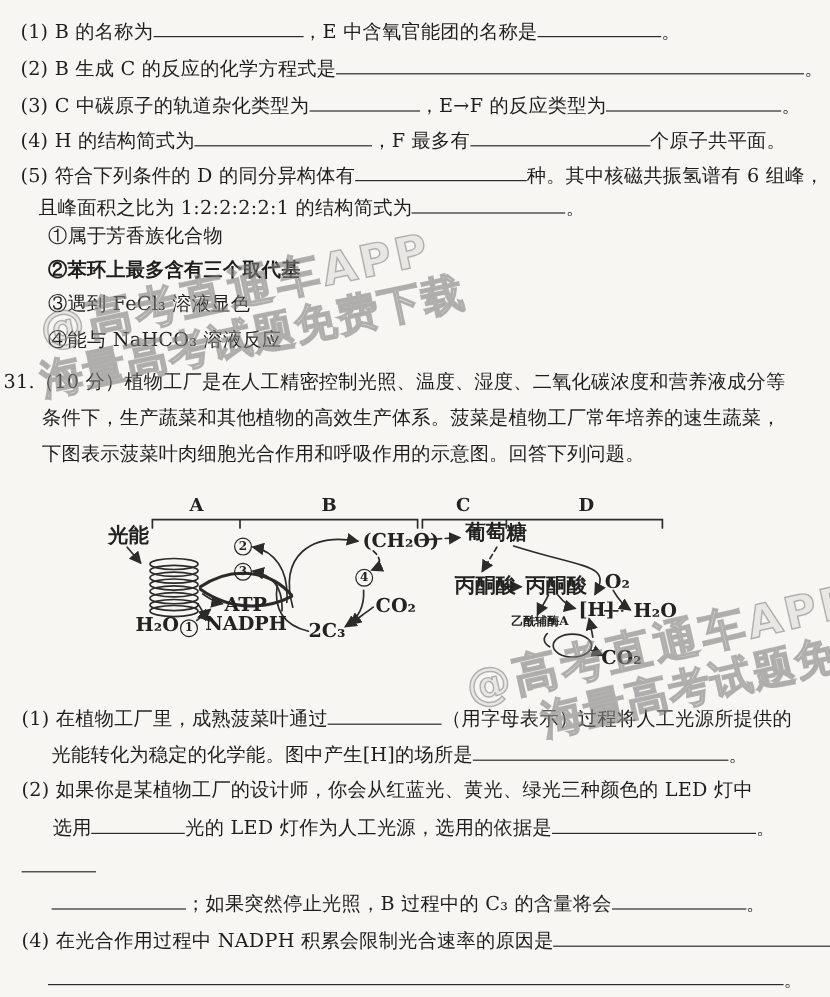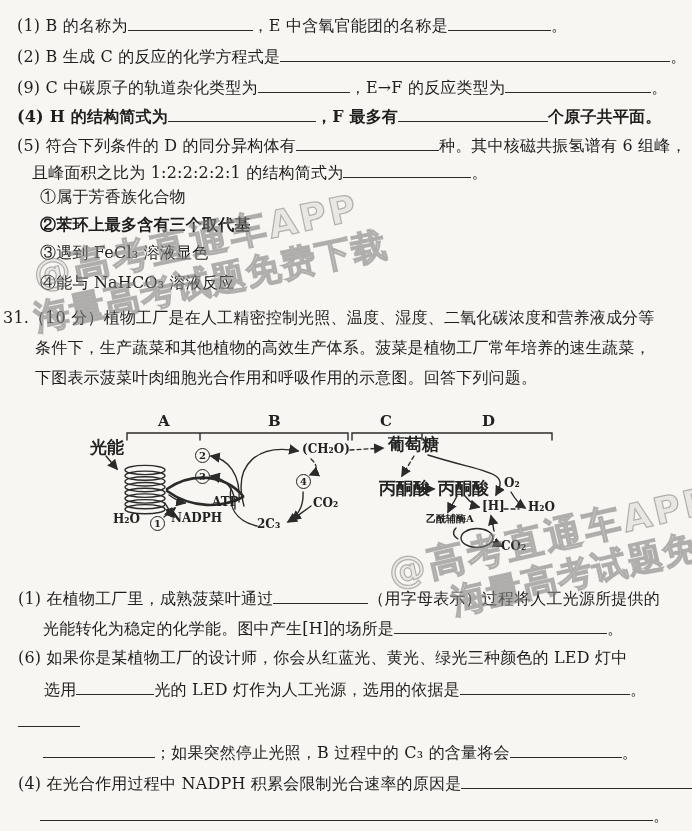--- a/index.html
+++ b/index.html
@@ -32,21 +32,21 @@
   }
   .diagram svg{position:absolute;left:0;top:0;}
   .dlab{
     position:absolute;
     font-size:17px;
     font-weight:600;
     white-space:nowrap;
     line-height:1;
     color:#222;
   }
-  .dlab.lat{font-size:12px;font-weight:700;}
+  .dlab.lat{font-size:16px;font-weight:700;}
   .dlab.sm{font-size:10px;}
   .dlab.sec{font-size:15px;font-weight:700;}
   .step{
     position:absolute;
     width:13px;height:13px;
     border:1.4px solid #222;border-radius:50%;
     font-size:10px;line-height:13px;text-align:center;
     font-weight:700;color:#222;
     background:transparent;
   }
@@ -81,34 +81,34 @@
     <span class="wm-l2">海量高考试题免费下载</span>
   </div>
   <div class="wm wm2">
     <span class="wm-l1">@高考直通车APP</span>
     <span class="wm-l2">海量高考试题免费下载</span>
   </div>
 
   <div>
       <div class="tline" style="left: 17px; top: 14px;"><span class="trun">(1) B 的名称为</span><span class="blank" style="width: 125px;"></span><span class="trun">，E 中含氧官能团的名称是</span><span class="blank" style="width: 103px;"></span><span class="trun">。</span></div>
       <div class="tline" style="left: 17px; top: 45px;"><span class="trun">(2) B 生成 C 的反应的化学方程式是</span><span class="blank" style="width: 390px;"></span><span class="trun">。</span></div>
-      <div class="tline" style="left: 17px; top: 76px;"><span class="trun">(9) C 中碳原子的轨道杂化类型为</span><span class="blank" style="width: 92px;"></span><span class="trun">，E→F 的反应类型为</span><span class="blank" style="width: 146px;"></span><span class="trun">。</span></div>
-      <div class="tline" style="left: 17px; top: 105px; font-weight: bold;"><span class="trun">(4) H 的结构简式为</span><span class="blank" style="width: 148px;"></span><span class="trun">，F 最多有</span><span class="blank" style="width: 150px;"></span><span class="trun">个原子共平面。</span></div>
+      <div class="tline" style="left: 17px; top: 76px;"><span class="trun">(3) C 中碳原子的轨道杂化类型为</span><span class="blank" style="width: 92px;"></span><span class="trun">，E→F 的反应类型为</span><span class="blank" style="width: 146px;"></span><span class="trun">。</span></div>
+      <div class="tline" style="left: 17px; top: 105px;"><span class="trun">(4) H 的结构简式为</span><span class="blank" style="width: 148px;"></span><span class="trun">，F 最多有</span><span class="blank" style="width: 150px;"></span><span class="trun">个原子共平面。</span></div>
       <div class="tline" style="left: 17px; top: 134px;"><span class="trun">(5) 符合下列条件的 D 的同分异构体有</span><span class="blank" style="width: 143px;"></span><span class="trun">种。其中核磁共振氢谱有 6 组峰，</span></div>
       <div class="tline" style="left: 32px; top: 161px;"><span class="trun">且峰面积之比为 1:2:2:2:2:1 的结构简式为</span><span class="blank" style="width: 128px;"></span><span class="trun">。</span></div>
       <div class="tline" style="left: 40px; top: 187px;"><span class="trun">①属于芳香族化合物</span></div>
       <div class="tline" style="left: 40px; top: 215px; font-weight: bold;"><span class="trun">②苯环上最多含有三个取代基</span></div>
       <div class="tline" style="left: 40px; top: 243px;"><span class="trun">③遇到 FeCl₃ 溶液显色</span></div>
       <div class="tline" style="left: 40px; top: 273px;"><span class="trun">④能与 NaHCO₃ 溶液反应</span></div>
       <div class="tline" style="left: 3px; top: 308px;"><span class="trun">31.（10 分）植物工厂是在人工精密控制光照、温度、湿度、二氧化碳浓度和营养液成分等</span></div>
       <div class="tline" style="left: 35px; top: 338px;"><span class="trun">条件下，生产蔬菜和其他植物的高效生产体系。菠菜是植物工厂常年培养的速生蔬菜，</span></div>
       <div class="tline" style="left: 35px; top: 368px;"><span class="trun">下图表示菠菜叶肉细胞光合作用和呼吸作用的示意图。回答下列问题。</span></div>
       <div class="tline" style="left: 18px; top: 587px; text-align: right;"><span class="trun">(1) 在植物工厂里，成熟菠菜叶通过</span><span class="blank" style="width: 95px;"></span><span class="trun">（用字母表示）过程将人工光源所提供的</span></div>
       <div class="tline" style="left: 43px; top: 617px; text-align: right;"><span class="trun">光能转化为稳定的化学能。图中产生[H]的场所是</span><span class="blank" style="width: 213px;"></span><span class="trun">。</span></div>
-      <div class="tline" style="left: 18px; top: 648px;"><span class="trun">(6) 如果你是某植物工厂的设计师，你会从红蓝光、黄光、绿光三种颜色的 LED 灯中</span></div>
+      <div class="tline" style="left: 18px; top: 648px;"><span class="trun">(2) 如果你是某植物工厂的设计师，你会从红蓝光、黄光、绿光三种颜色的 LED 灯中</span></div>
       <div class="tline" style="left: 44px; top: 678px;"><span class="trun">选用</span><span class="blank" style="width: 78px;"></span><span class="trun">光的 LED 灯作为人工光源，选用的依据是</span><span class="blank" style="width: 170px;"></span><span class="trun">。</span></div>
       <div class="tline" style="left: 18px; top: 710px;"><span class="blank" style="width: 62px;"></span></div>
       <div class="tline" style="left: 43px; top: 741px;"><span class="blank" style="width: 112px;"></span><span class="trun">；如果突然停止光照，B 过程中的 C₃ 的含量将会</span><span class="blank" style="width: 112px;"></span><span class="trun">。</span></div>
       <div class="tline" style="left: 18px; top: 772px;"><span class="trun">(4) 在光合作用过程中 NADPH 积累会限制光合速率的原因是</span><span class="blank" style="width: 237px;"></span></div>
       <div class="tline" style="left: 40px; top: 804px;"><span class="blank" style="width: 613px;"></span><span class="trun">。</span></div>
     </div>
 
   <div class="diagram">
     <svg width="600" height="170" viewBox="0 0 600 170">
       <defs>
@@ -169,21 +169,21 @@
     <span class="dlab sec" style="left:320px;top:2px;">C</span>
     <span class="dlab sec" style="left:422px;top:2px;">D</span>
 
     <span class="step" style="left:90px;top:104px;">1</span>
     <span class="step" style="left:135px;top:36px;">2</span>
     <span class="step" style="left:135px;top:57px;">3</span>
     <span class="step" style="left:236px;top:62px;">4</span>
 
     <span class="dlab" style="left:30px;top:27px;">光能</span>
     <span class="dlab lat" style="left:53px;top:101px;">H₂O</span>
-    <span class="dlab lat" style="left:127px;top:84px;margin-left:25px;">ATP</span>
+    <span class="dlab lat" style="left:127px;top:84px;">ATP</span>
     <span class="dlab lat" style="left:111px;top:100px;">NADPH</span>
     <span class="dlab lat" style="left:197px;top:106px;">2C₃</span>
     <span class="dlab lat" style="left:253px;top:85px;">CO₂</span>
     <span class="dlab lat" style="left:242px;top:31px;">(CH₂O)</span>
     <span class="dlab" style="left:328px;top:24px;">葡萄糖</span>
     <span class="dlab" style="left:319px;top:68px;">丙酮酸</span>
     <span class="dlab" style="left:378px;top:68px;">丙酮酸</span>
     <span class="dlab lat" style="left:444px;top:65px;">O₂</span>
     <span class="dlab lat" style="left:422px;top:88px;">[H]</span>
     <span class="dlab lat" style="left:468px;top:89px;">H₂O</span>

